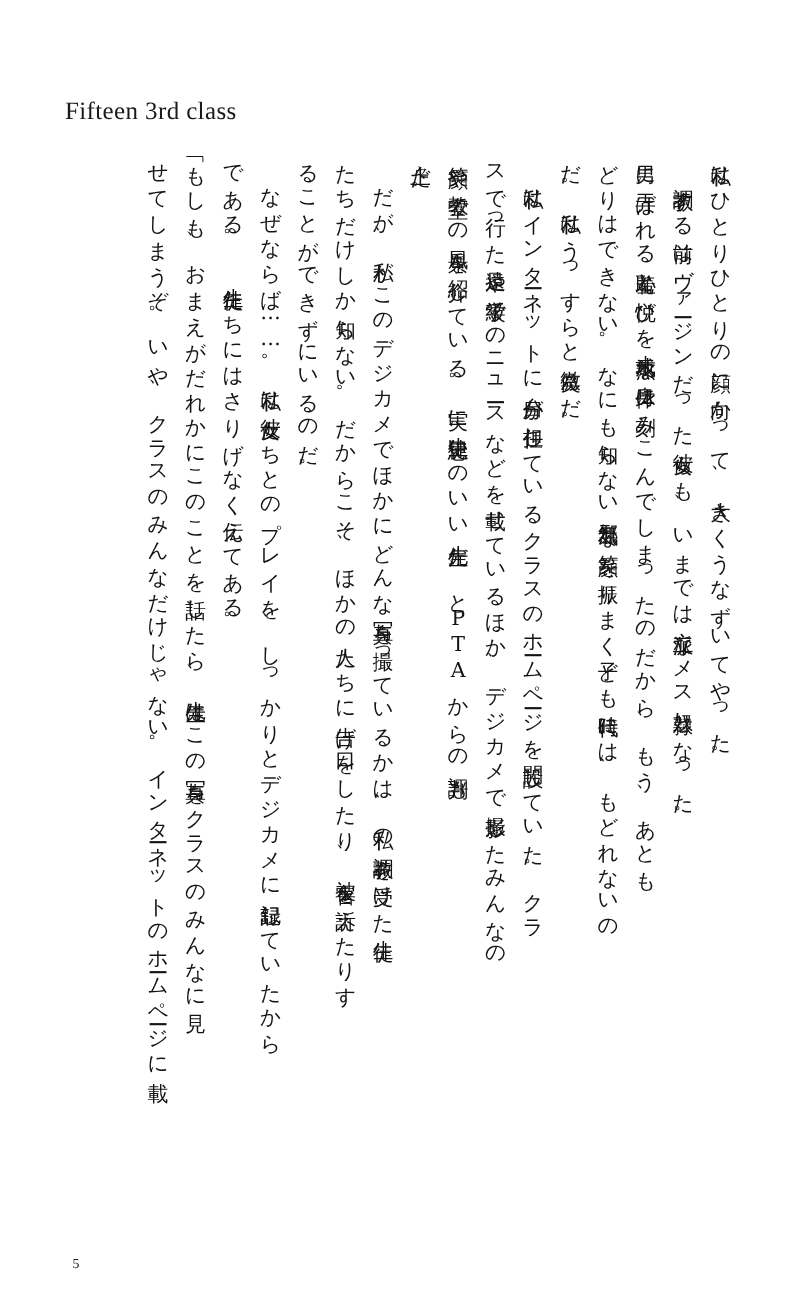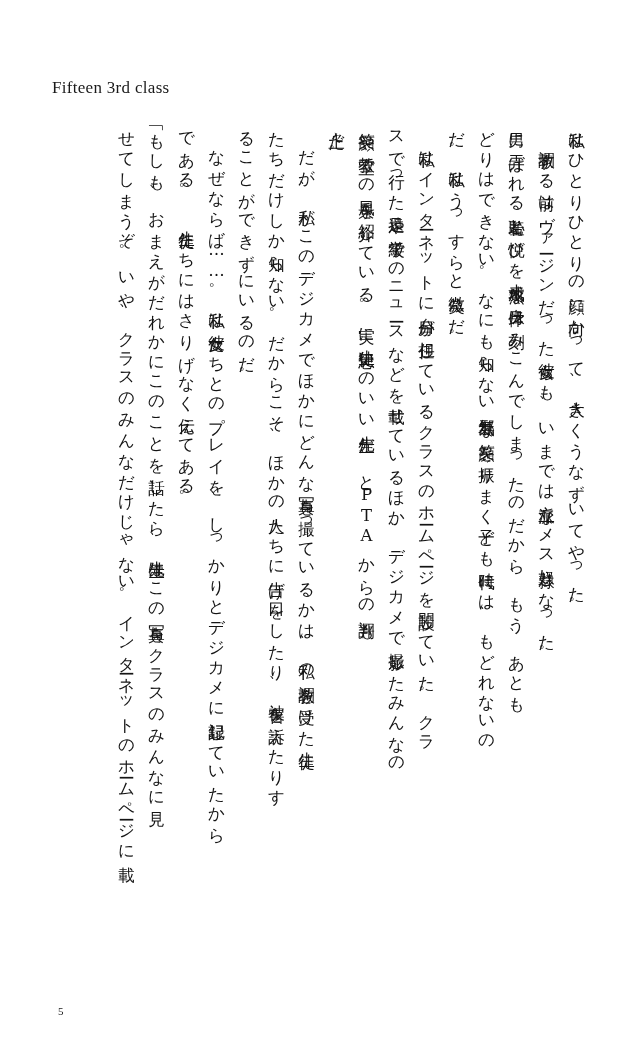--- a/index.html
+++ b/index.html
@@ -18,21 +18,21 @@
     position: relative;
     width: 643px;
     height: 1050px;
     box-sizing: border-box;
   }
   .header {
     position: absolute;
     top: 78px;
     left: 52px;
     font-family: "Liberation Serif", serif;
-    font-size: 17px;
+    font-size: 20px;
     letter-spacing: 0.3px;
     color: #1a1a1a;
     white-space: nowrap;
   }
   .page-number {
     position: absolute;
     left: 58px;
     top: 1005px;
     font-family: "Liberation Serif", serif;
     font-size: 11px;

